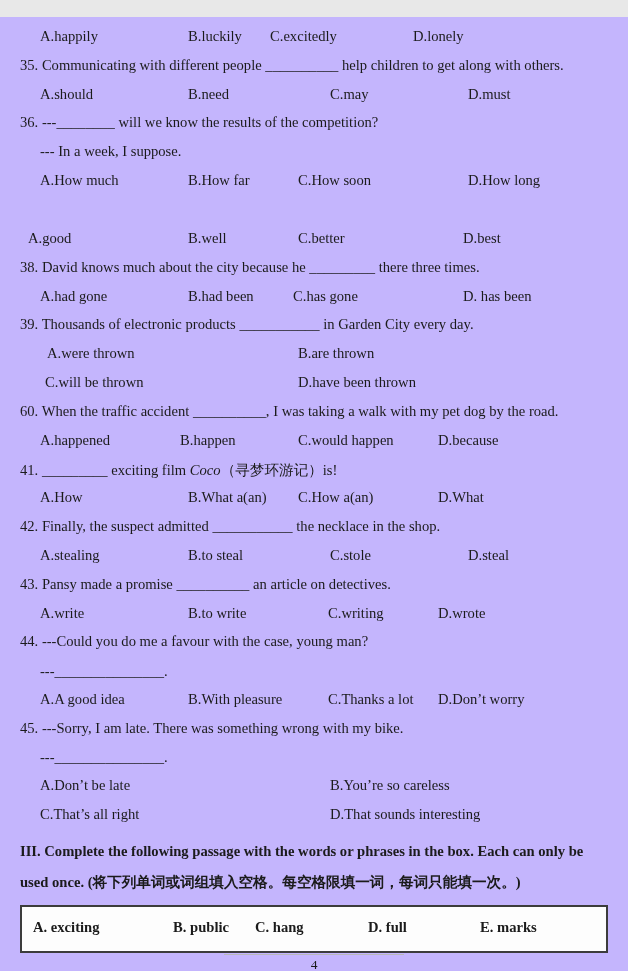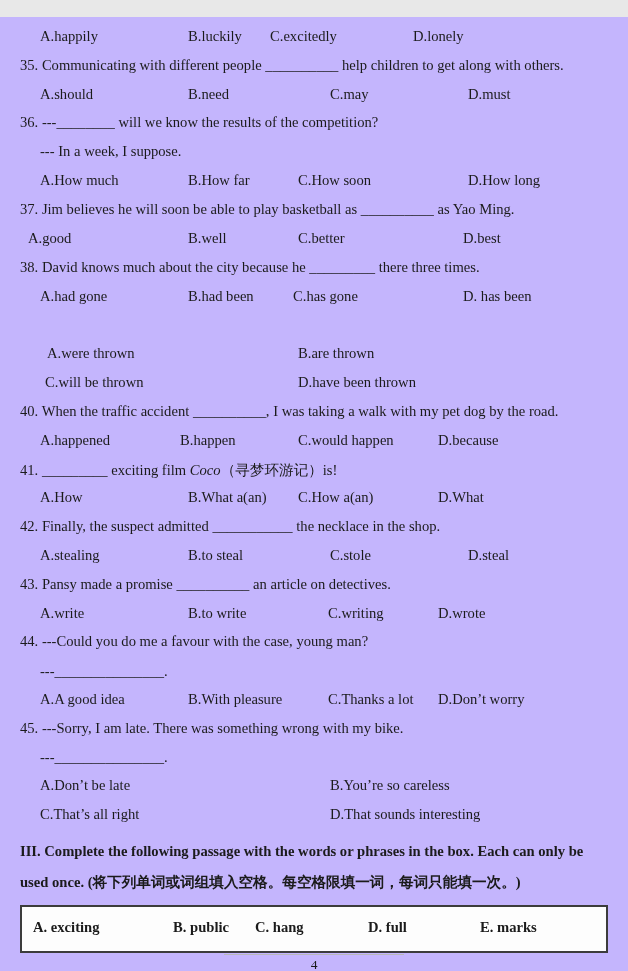--- a/index.html
+++ b/index.html
@@ -55,51 +55,51 @@
   <div class="line indent" style="top:126px">
     <span>--- In a week, I suppose.</span>
   </div>
   <div class="line optrow" style="top:155px">
     <span class="opt" style="left:40px">A.How much</span>
     <span class="opt" style="left:188px">B.How far</span>
     <span class="opt" style="left:298px">C.How soon</span>
     <span class="opt" style="left:468px">D.How long</span>
   </div>
 
-  <div class="line" style="top:184px">
-    <span>37. Jim believes he will soon be able to play basketball as __________ as Yao Ming.</span>
-  </div>
   <div class="line optrow" style="top:213px">
     <span class="opt" style="left:28px">A.good</span>
     <span class="opt" style="left:188px">B.well</span>
     <span class="opt" style="left:298px">C.better</span>
     <span class="opt" style="left:463px">D.best</span>
   </div>
 
   <div class="line" style="top:242px">
     <span>38. David knows much about the city because he _________ there three times.</span>
   </div>
   <div class="line optrow" style="top:271px">
     <span class="opt" style="left:40px">A.had gone</span>
     <span class="opt" style="left:188px">B.had been</span>
     <span class="opt" style="left:293px">C.has gone</span>
     <span class="opt" style="left:463px">D. has been</span>
   </div>
 
+  <div class="line" style="top:299px">
+    <span>39. Thousands of electronic products ___________ in Garden City every day.</span>
+  </div>
   <div class="line optrow" style="top:328px">
     <span class="opt" style="left:47px">A.were thrown</span>
     <span class="opt" style="left:298px">B.are thrown</span>
   </div>
   <div class="line optrow" style="top:357px">
     <span class="opt" style="left:45px">C.will be thrown</span>
     <span class="opt" style="left:298px">D.have been thrown</span>
   </div>
 
   <div class="line" style="top:386px">
-    <span>40. When the traffic accident __________, I was taking a walk with my pet dog by the road.</span>
+    <span>60. When the traffic accident __________, I was taking a walk with my pet dog by the road.</span>
   </div>
   <div class="line optrow" style="top:415px">
     <span class="opt" style="left:40px">A.happened</span>
     <span class="opt" style="left:180px">B.happen</span>
     <span class="opt" style="left:298px">C.would happen</span>
     <span class="opt" style="left:438px">D.because</span>
   </div>
 
   <div class="line" style="top:444px">
     <span>41. _________ exciting film </span><span class="italic">Coco</span><span>（寻梦环游记）is!</span>

